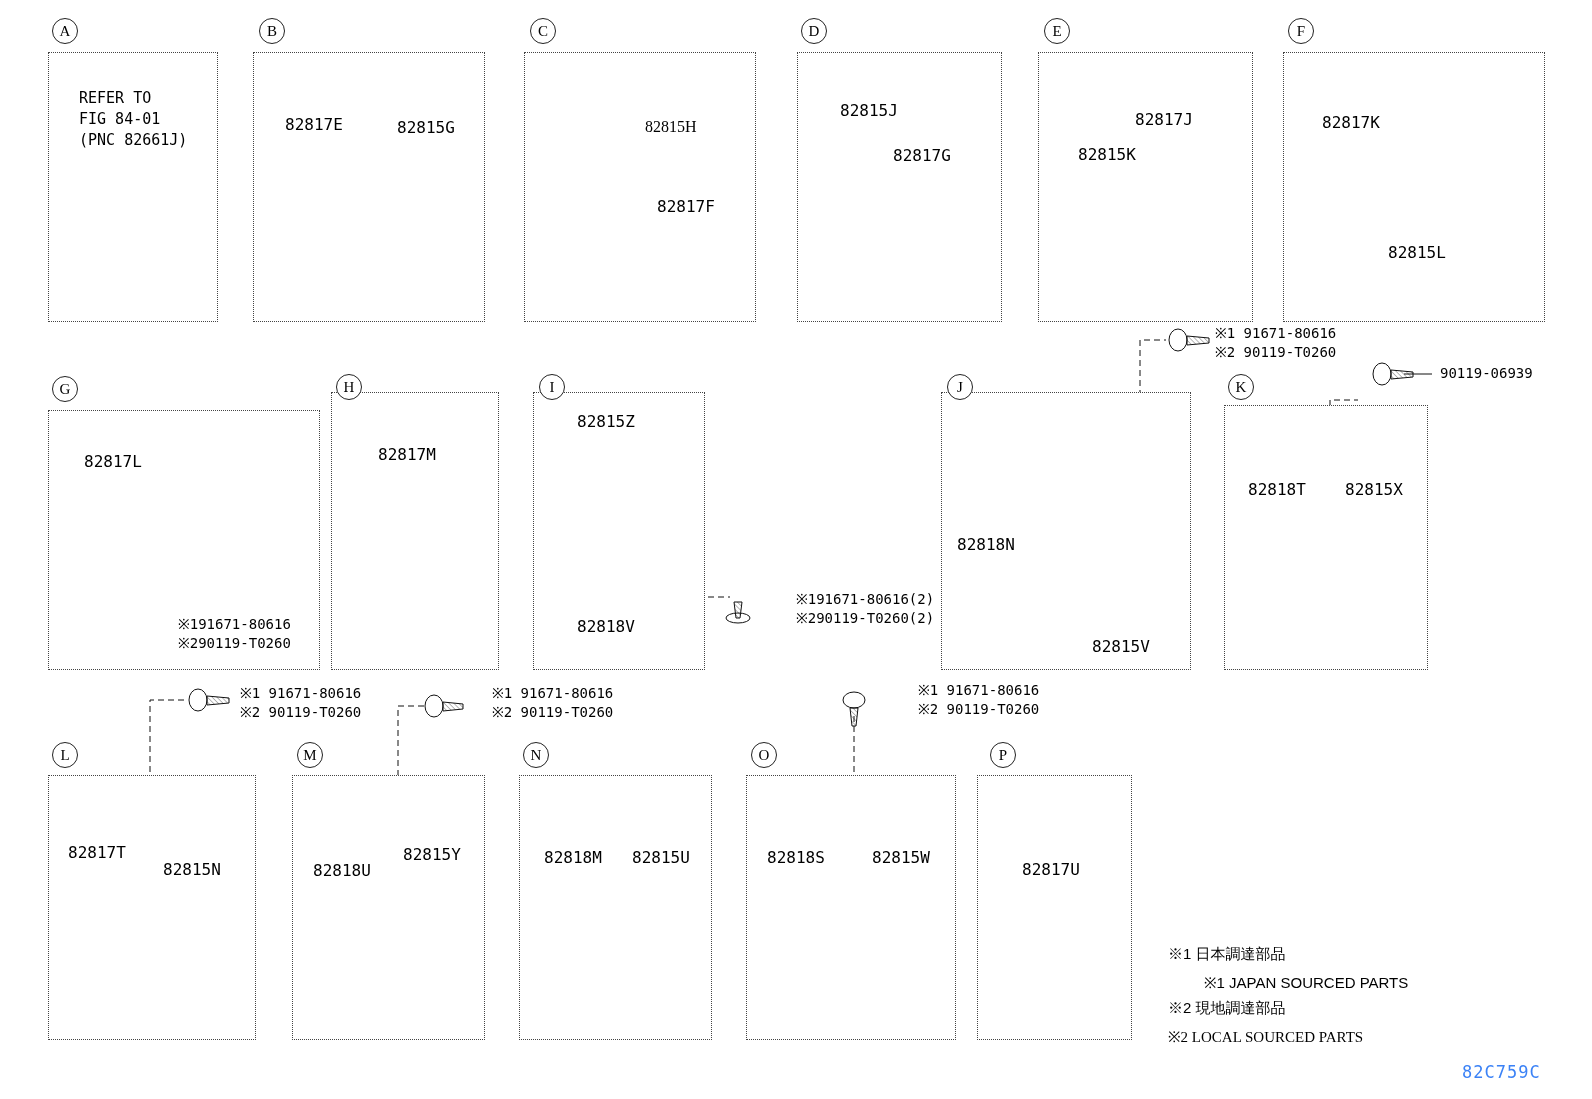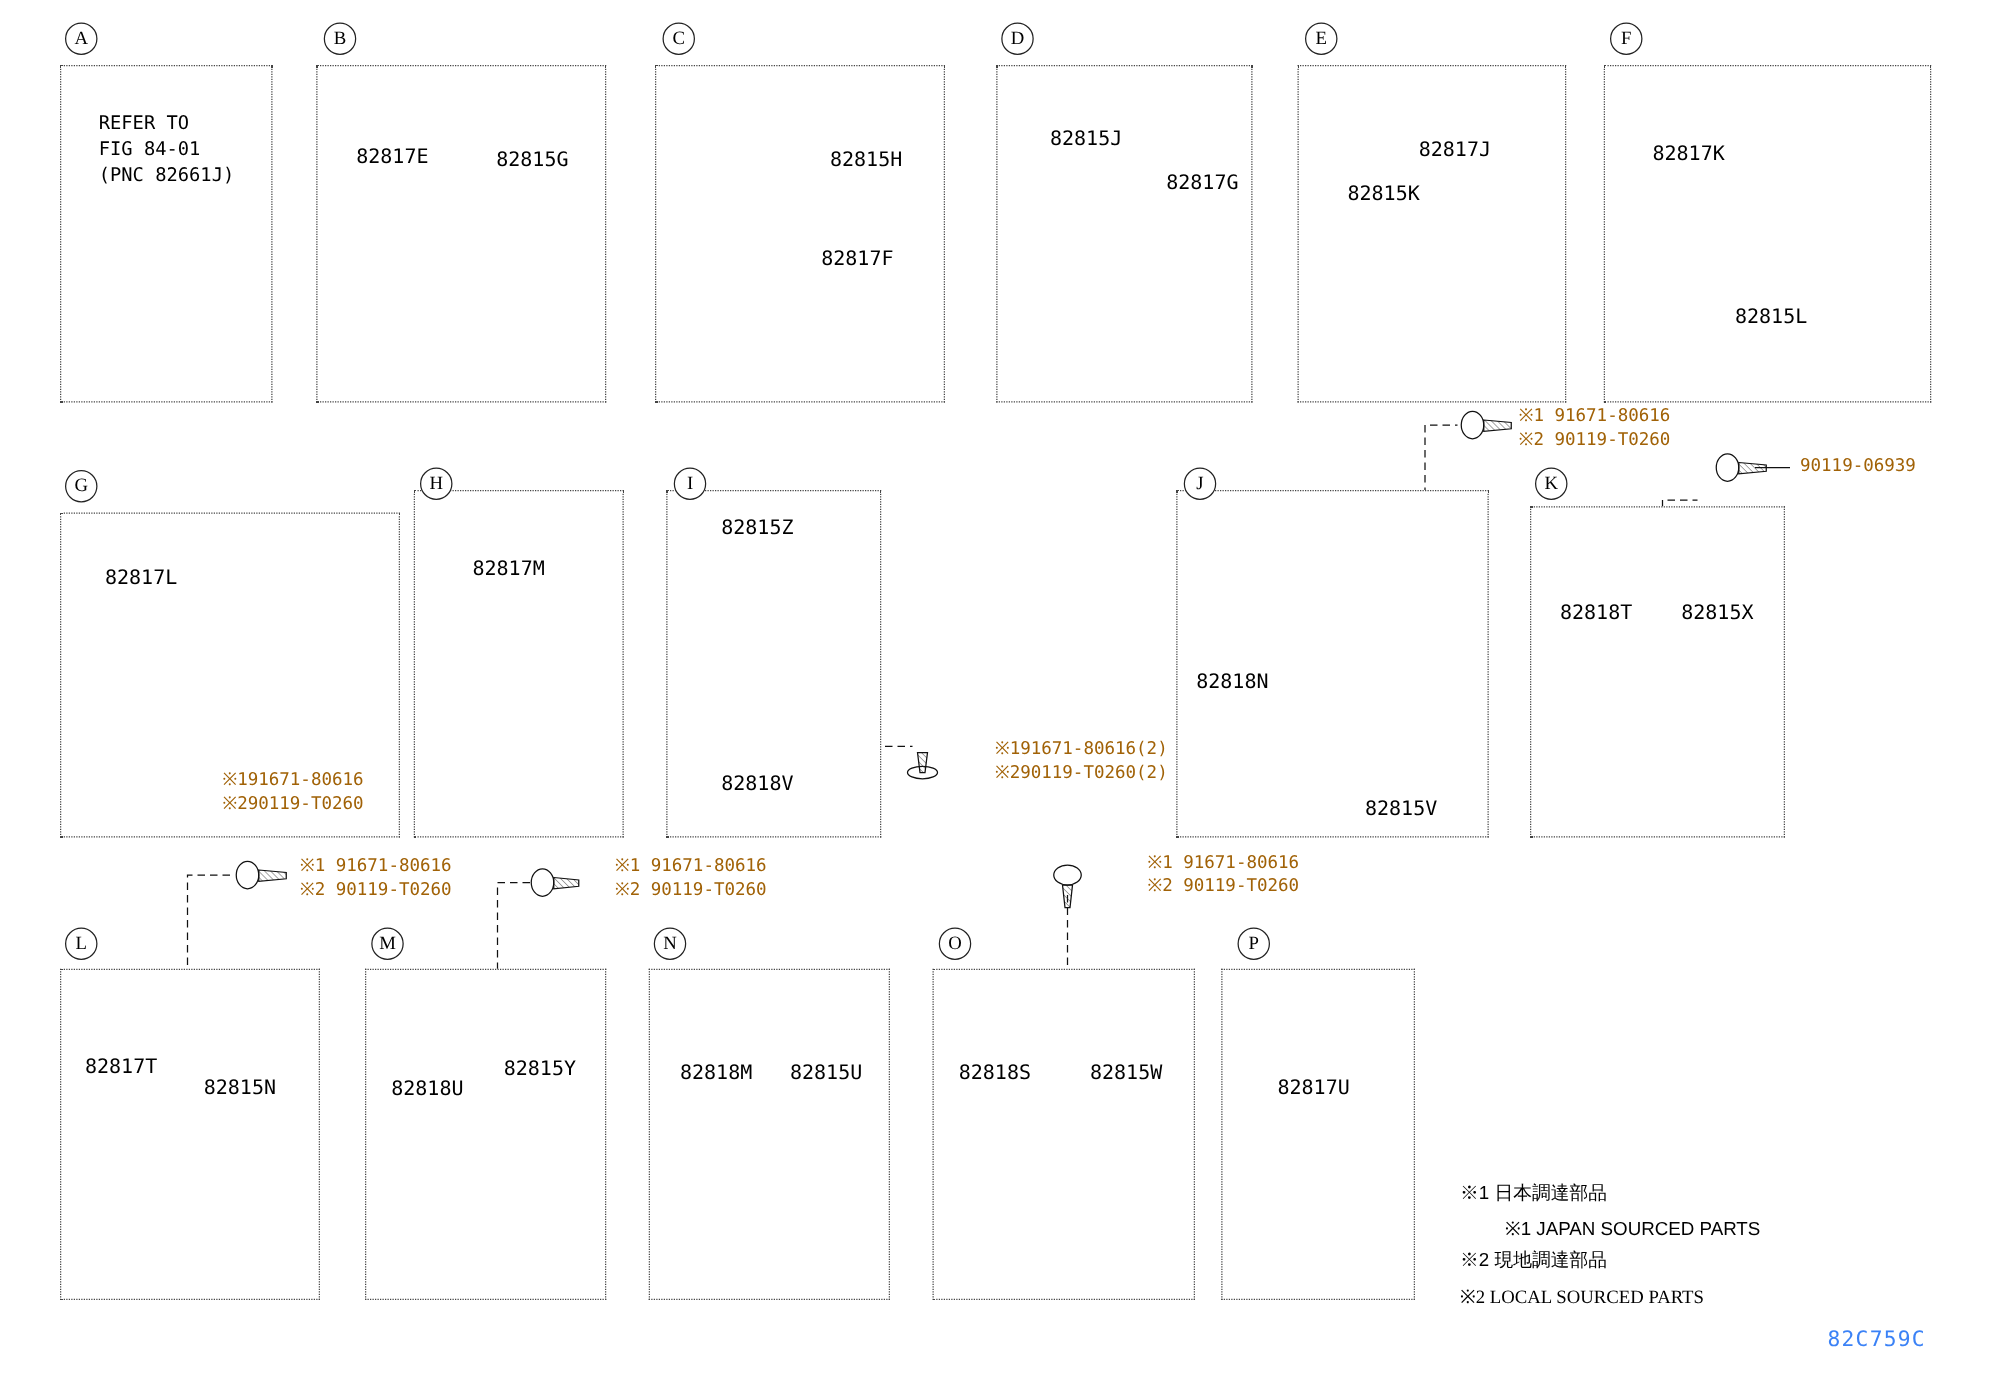--- a/index.html
+++ b/index.html
@@ -57,21 +57,21 @@
     font-size:15px;
     white-space:pre;
     color:#000000;
   }
   .fastener-txt{
     position:absolute;
     font-family:"DejaVu Sans Mono", monospace;
     font-size:14px;
     line-height:19px;
     white-space:pre;
-    color:#a16207;
+    color:#000000;
   }
   .figcode{
     position:absolute;
     font-family:"DejaVu Sans Mono", monospace;
     font-size:17px;
     color:#3b82f6;
     letter-spacing:1px;
   }
 
   svg.ov{position:absolute;left:0;top:0;width:1592px;height:1099px;pointer-events:none;}
@@ -289,25 +289,25 @@
   <div class="panel" style="left:977px;top:775px;width:155px;height:265px;"></div>
   <div class="circ" style="left:990px;top:742px;">P</div>
 
   <div class="refer" style="left:79px;top:88px;">REFER TO
 FIG 84-01
 (PNC 82661J)</div>
 
   <div class="plabel" style="left:285px;top:115px;text-align:right;">82817E</div>
   <div class="plabel" style="left:397px;top:118px;">82815G</div>
 
-  <div class="plabel" style="left:664px;top:118px;">82815H</div>
+  <div class="plabel" style="left:645px;top:118px;font-family:Liberation Serif, serif;">82815H</div>
   <div class="plabel" style="left:657px;top:197px;">82817F</div>
 
   <div class="plabel" style="left:840px;top:101px;">82815J</div>
-  <div class="plabel" style="left:893px;top:136px;margin-left:40px;">82817G</div>
+  <div class="plabel" style="left:893px;top:146px;">82817G</div>
 
   <div class="plabel" style="left:1135px;top:110px;">82817J</div>
   <div class="plabel" style="left:1078px;top:145px;">82815K</div>
 
   <div class="plabel" style="left:1322px;top:113px;">82817K</div>
   <div class="plabel" style="left:1388px;top:243px;">82815L</div>
 
   <div class="plabel" style="left:84px;top:452px;">82817L</div>
   <div class="plabel" style="left:378px;top:445px;">82817M</div>
 

